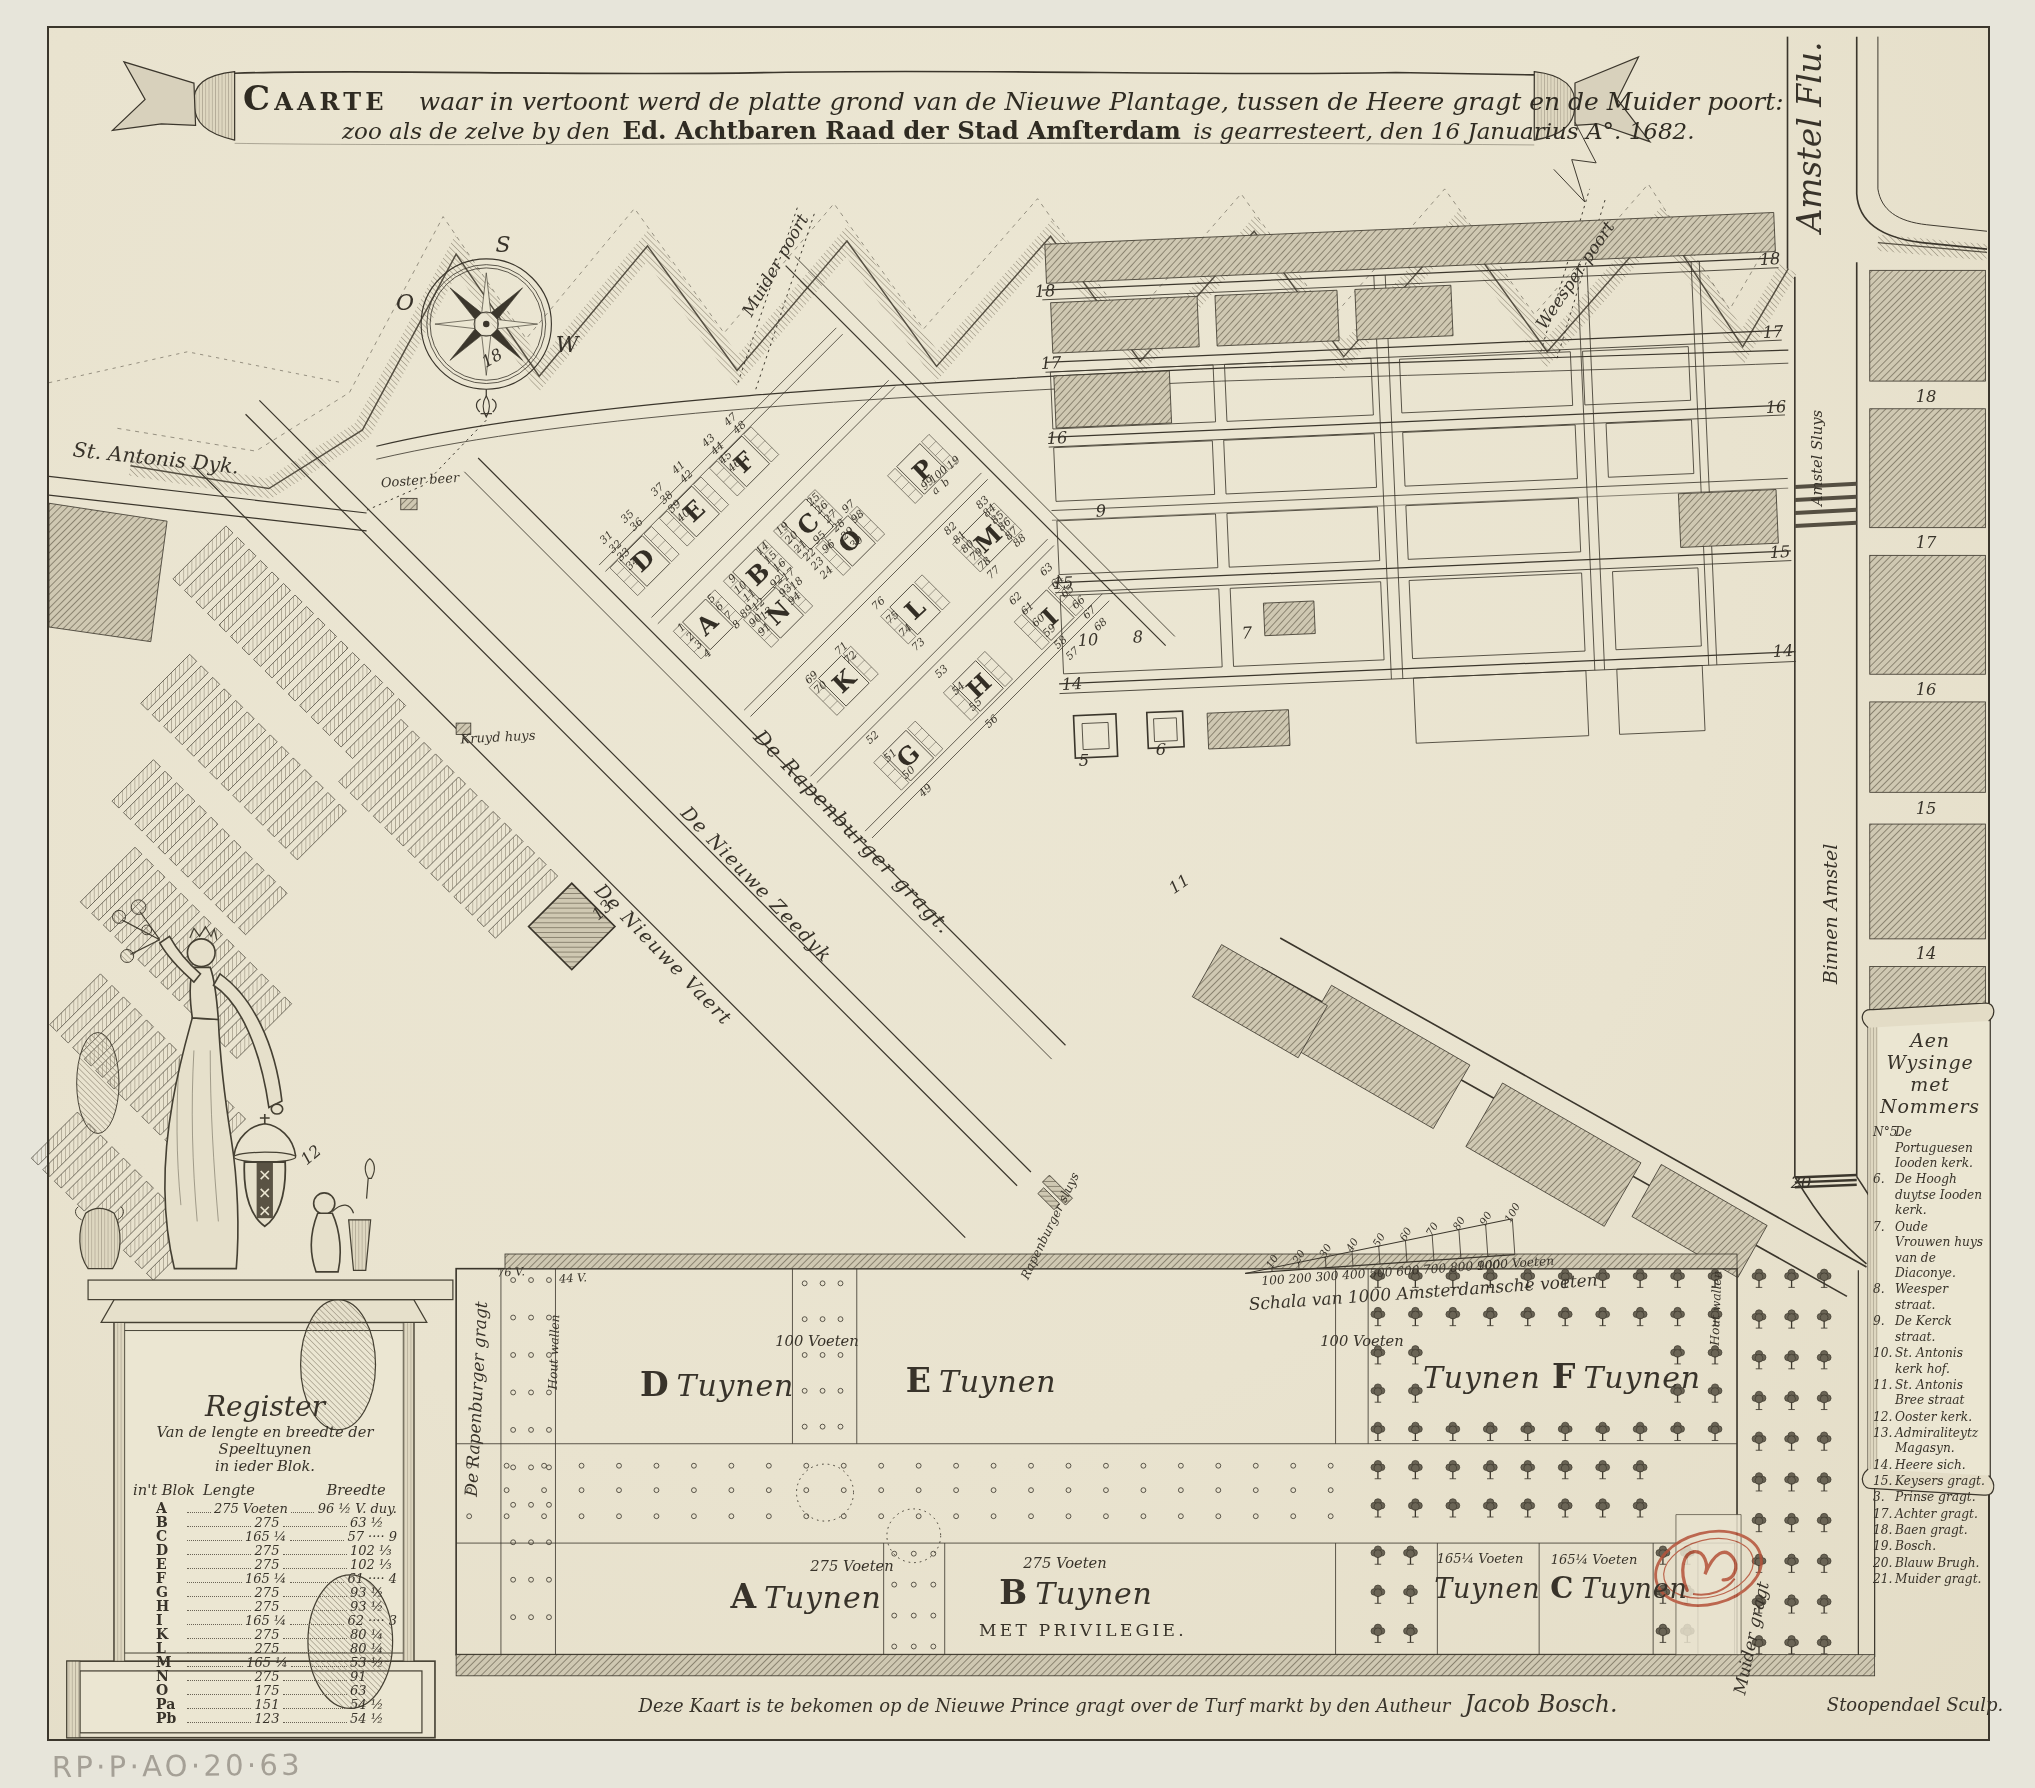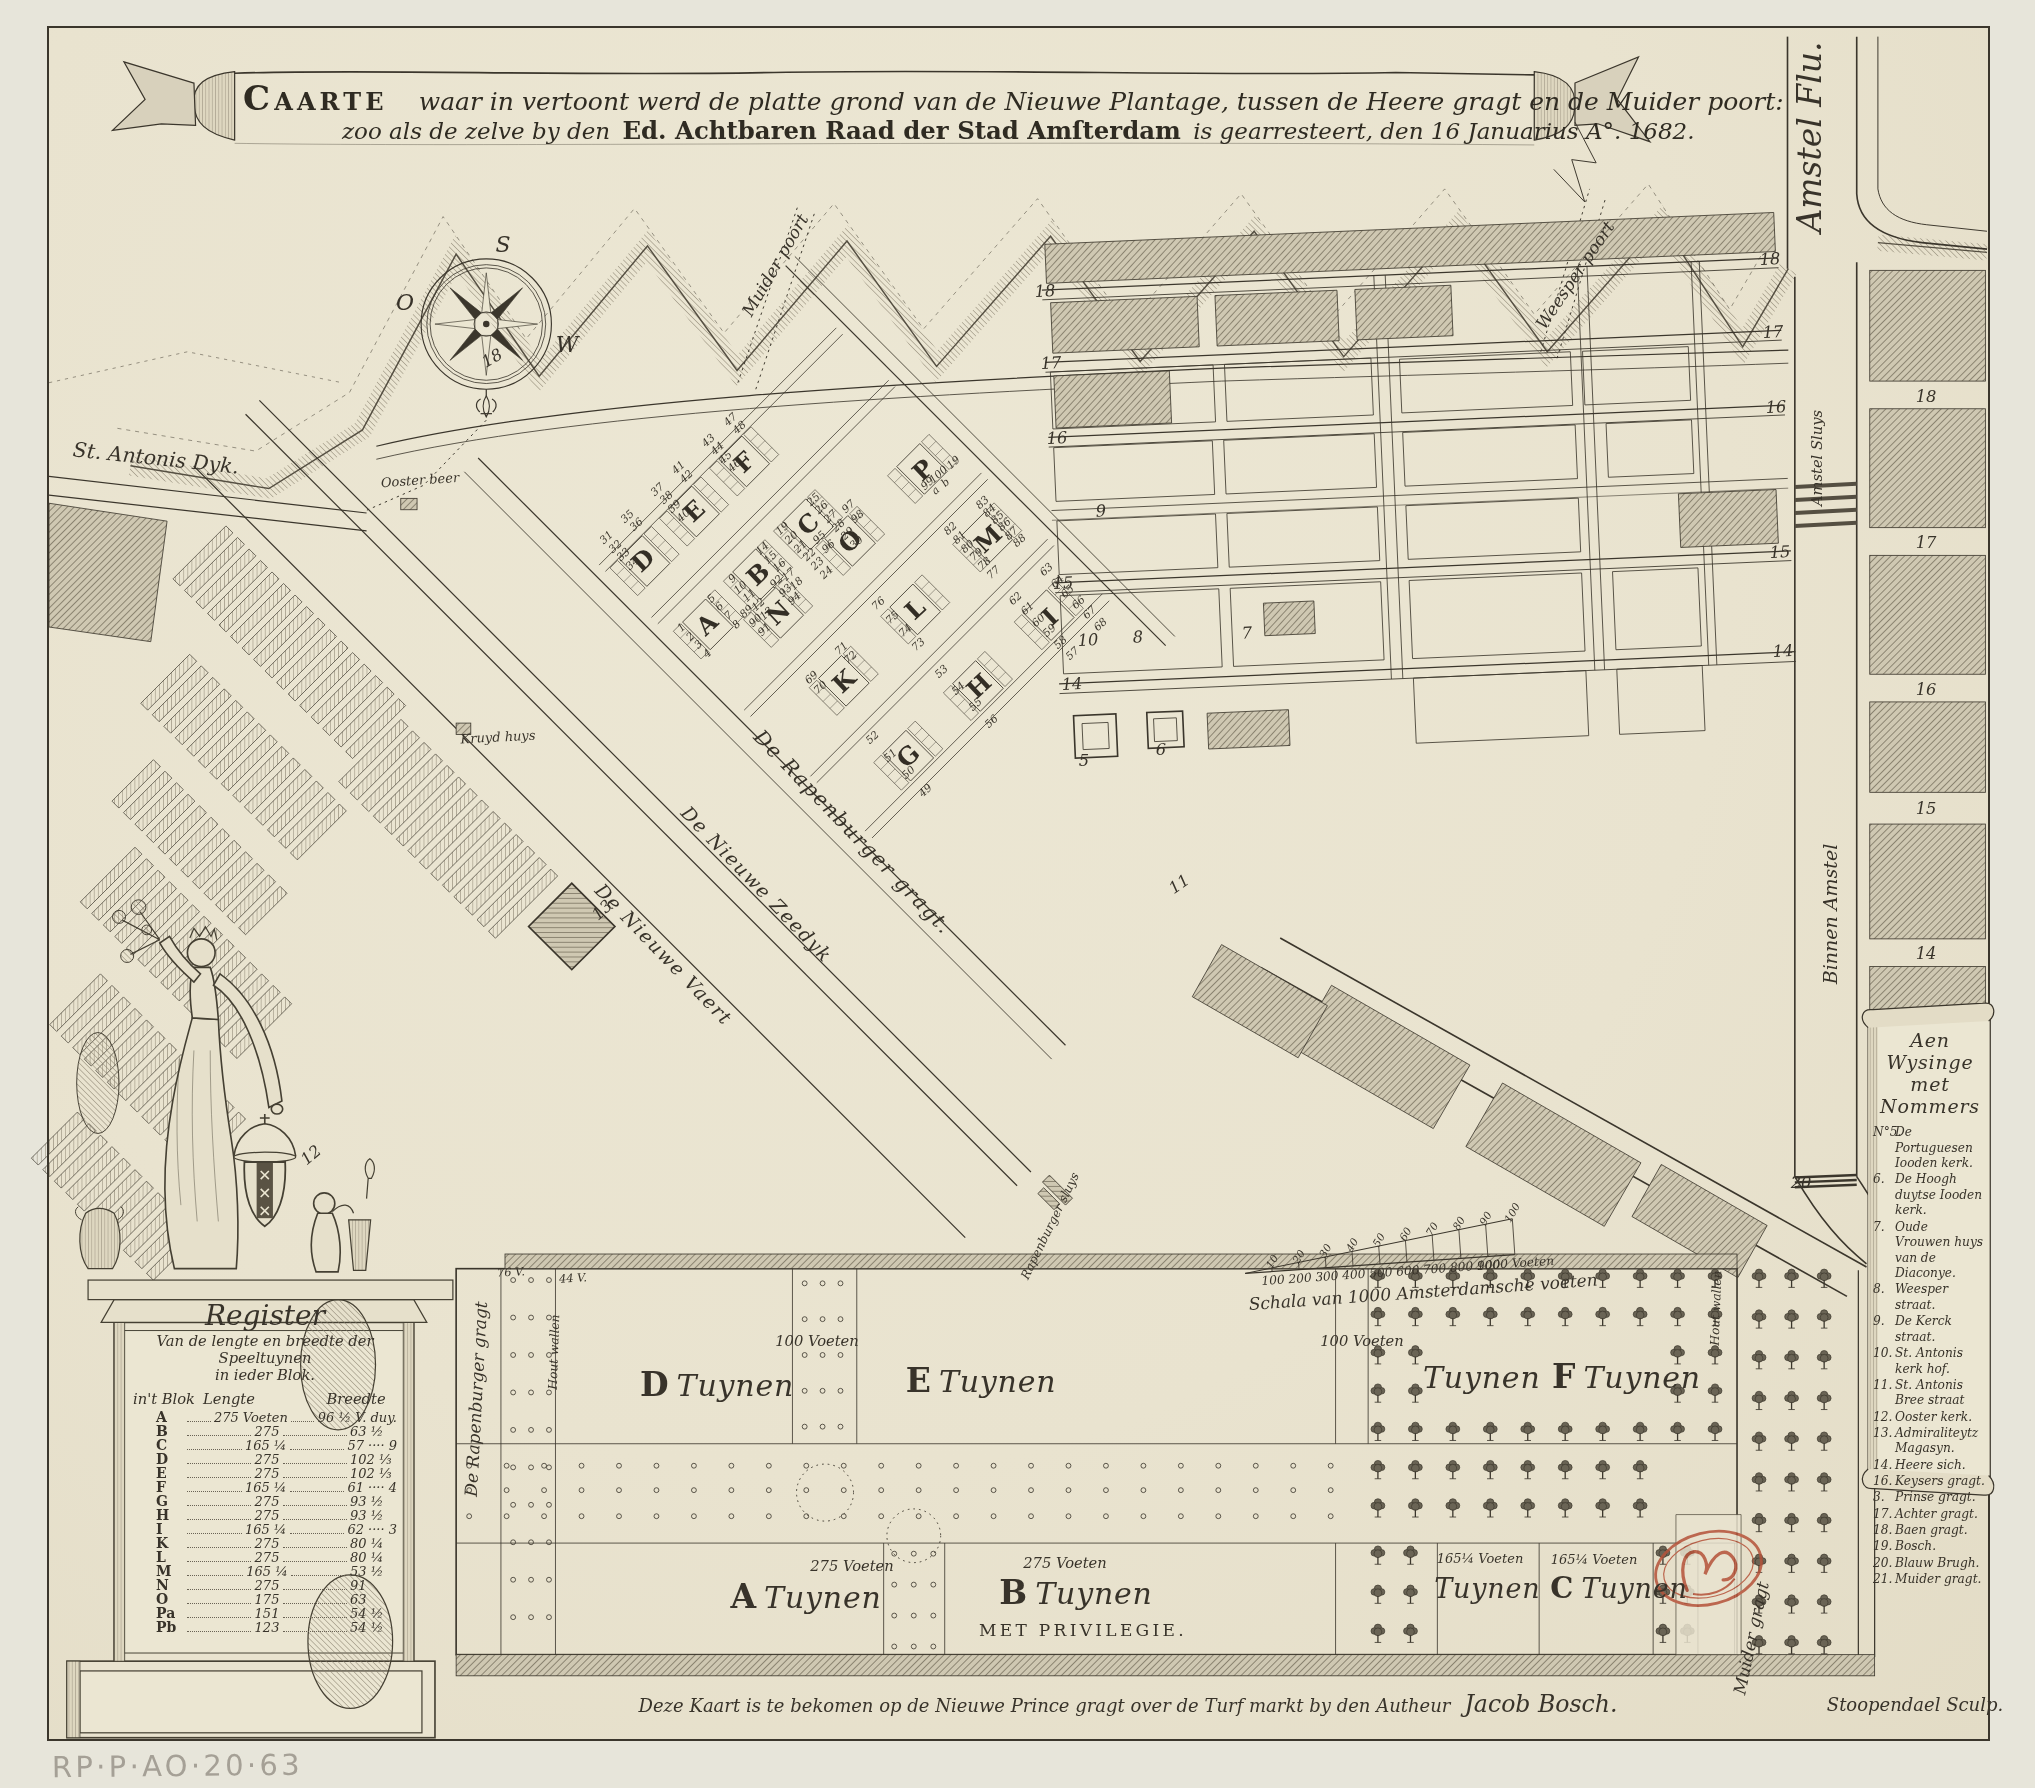--- a/index.html
+++ b/index.html
@@ -14,21 +14,21 @@
   .lblL{position:absolute;white-space:nowrap;font-family:"DejaVu Serif",serif;color:#2f2b22;}
   .rom{font-style:normal;}
   .caarte{font-variant:small-caps;font-weight:600;font-size:34px;letter-spacing:4.1px;font-style:normal;}
   .pn{position:absolute;font:italic 10.6px "DejaVu Serif",serif;color:#3b362c;
     transform:translate(-50%,-50%) rotate(-43deg);}
   .bl{position:absolute;font:700 24.4px "DejaVu Serif",serif;color:#332e25;
     transform:translate(-50%,-50%) rotate(-43deg);}
   .rn{position:absolute;font:italic 16.3px "DejaVu Serif",serif;color:#38332a;}
   .gl{font-weight:700;font-style:normal;font-size:33px;}
   .gw{font-style:italic;font-size:30px;margin-left:8.1px;letter-spacing:0.8px;}
-  #register{position:absolute;left:133px;top:1299px;width:264px;color:#38332a;}
+  #register{position:absolute;left:133px;top:1390px;width:264px;color:#38332a;}
   #register .rtitle{font-style:italic;font-size:28px;text-align:center;line-height:33px;}
   #register .rsub{font-style:italic;font-size:14.7px;text-align:center;line-height:17px;}
   #register .rhead{display:flex;font-style:italic;font-size:14.7px;margin:6.5px 0 3.3px;}
   #register .rhead span:nth-child(1){width:70px;}
   #register .rhead span:nth-child(2){width:98px;}
   #register .rhead span:nth-child(3){flex:1;text-align:right;padding-right:11.4px;}
   .reg-row{display:flex;align-items:baseline;font-size:13px;line-height:14px;height:14px;}
   .reg-b{width:28px;font-weight:700;font-size:14px;padding-left:23px;}
   .reg-dots{flex:1;border-bottom:1.6px dotted #6a6355;margin:0 3.3px 3.3px 3.3px;min-width:8.1px;}
   .reg-l,.reg-br{font-style:italic;white-space:nowrap;}
@@ -1024,21 +1024,21 @@
         </div>
         <div class="leg-row">
           <span class="leg-n">13.</span>
           <span class="leg-t">Admiraliteytz Magasyn.</span>
         </div>
         <div class="leg-row">
           <span class="leg-n">14.</span>
           <span class="leg-t">Heere sich.</span>
         </div>
         <div class="leg-row">
-          <span class="leg-n">16.</span>
+          <span class="leg-n">15.</span>
           <span class="leg-t">Keysers gragt.</span>
         </div>
         <div class="leg-row">
           <span class="leg-n">3.</span>
           <span class="leg-t">Prinse gragt.</span>
         </div>
         <div class="leg-row">
           <span class="leg-n">17.</span>
           <span class="leg-t">Achter gragt.</span>
         </div>

